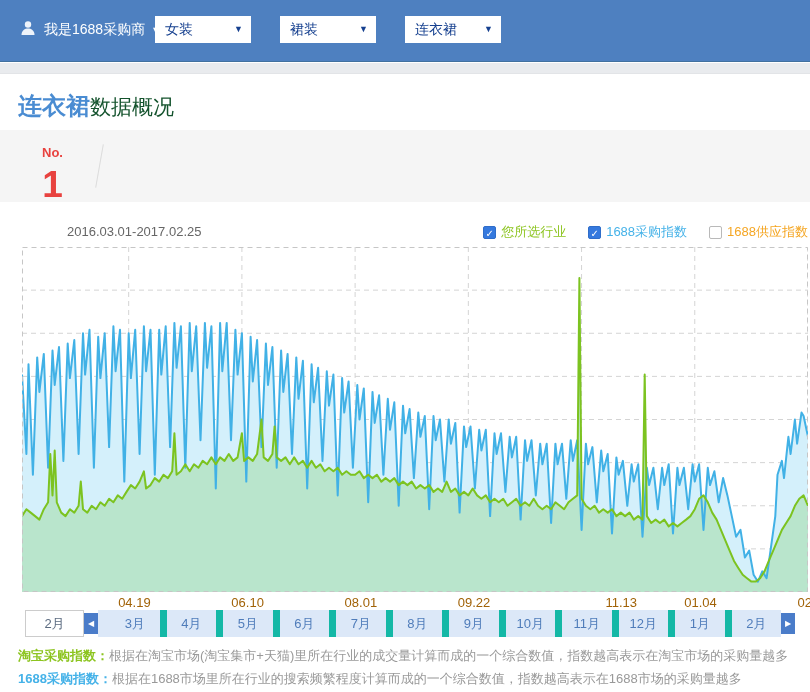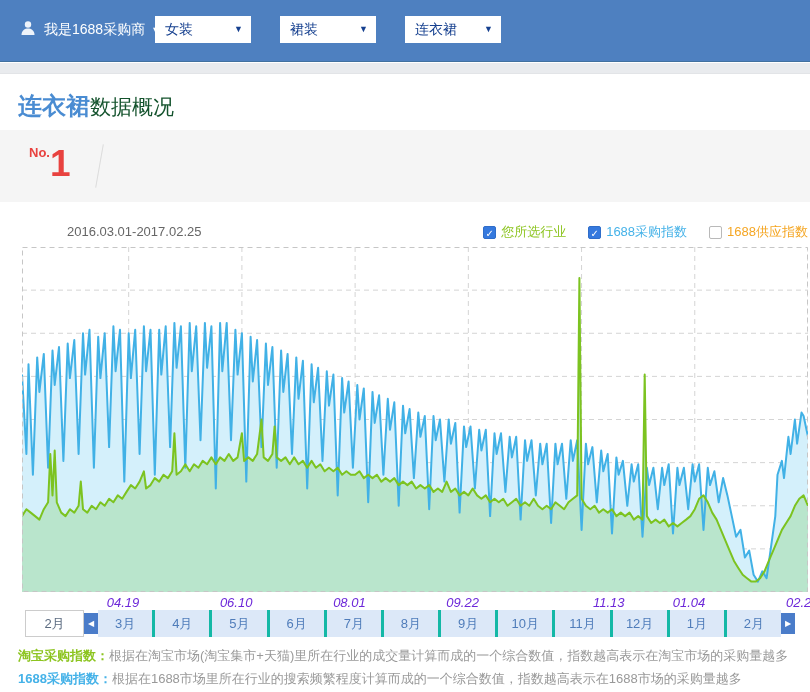--- a/index.html
+++ b/index.html
@@ -18,49 +18,49 @@
 
   .gray-strip { position:absolute; top:63px; left:0; width:810px; height:11px; background:#e9ebee; border-bottom:1px solid #e2e4e7; }
 
   
   .page-title { position:absolute; top:90px; left:18px; display:flex; align-items:baseline; }
   .title-kw { color:#4a8cd2; font-size:24px; font-weight:bold; }
   .title-suffix { color:#14532d; font-size:21px; font-weight:normal; }
 
   
   .rank-box { position:absolute; top:130px; left:0; width:810px; height:72px; background:#f5f5f5; }
-  .rank-no { position:absolute; left:29px; top:15px; display:flex; align-items:flex-start; color:#e8423f; }
+  .rank-no { position:absolute; left:42px; top:15px; display:flex; align-items:center; color:#e8423f;flex-direction:column; }
   .rank-no .no-label { font-size:13px; font-weight:bold; padding-bottom:6px; }
   .rank-no .no-num { font-size:37px; font-weight:bold; line-height:1; }
   .rank-divider { position:absolute; left:99px; top:14px; width:1px; height:44px; background:#dcdcdc; transform:rotate(10deg); }
   .rank-text { position:absolute; left:120px; top:28px; font-size:14px; color:#555; }
   .rank-text .kw { color:#3a7ad9; }
   .rank-text .rk { color:#e8423f; font-weight:bold; }
 
   
   .date-range { position:absolute; left:22px; top:224px; font-size:13px; color:#666;margin-left:45px; }
   .legend { position:absolute; right:2px; top:223px; display:flex; align-items:center; }
   .legend-item { display:flex; align-items:center; margin-left:22px; cursor:pointer; }
   .cbx { width:13px; height:13px; border-radius:2px; margin-right:5px; font-size:10px; line-height:13px; text-align:center; color:#fff; }
   .cbx.on { background:#3579de; border:1px solid #2f6dc9; }
   .cbx.off { background:#fff; border:1px solid #b9b9b9; }
   .legend-label { font-size:13px; }
 
   
   .plot { position:absolute; left:22px; top:247px; width:786px; height:345px; }
   .x-labels { position:absolute; left:0; top:595px; width:810px; height:16px; }
-  .x-tick { position:absolute; width:44px; text-align:left; font-size:13px; color:#6d28d9;font-style:italic; }
+  .x-tick { position:absolute; width:44px; text-align:right; font-size:13px; color:#a16207; }
 
   
   .month-bar { position:absolute; left:25px; top:610px; width:770px; height:27px; display:flex; align-items:stretch; font-size:13px; }
   .mb-selected { width:59px; background:#fff; border:1px solid #cccccc; color:#5b6b80; display:flex; align-items:center; justify-content:center; cursor:pointer; }
   .mb-arrow { width:14px; align-self:center; height:21px; background:#4a7cc9; color:#fff; font-size:8px; display:flex; align-items:center; justify-content:center; cursor:pointer; }
   .mb-strip { flex:1; display:flex; background:#dce8f8; }
-  .mb-cell { flex:1; display:flex; align-items:center; justify-content:center; color:#4f7cba; cursor:pointer; border-left:3px solid #14b8a6; }
-  .mb-cell:first-child { border-left:none; }
+  .mb-cell { flex:1; display:flex; align-items:center; justify-content:center; color:#4f7cba; cursor:pointer; border-left:7px solid #14b8a6; }
+  .mb-cell:first-child { border-left:none;margin-left:12px; }
 
   
   .footnotes { position:absolute; left:18px; top:644px; font-size:13px; line-height:23px; color:#999; }
   .fn-label { font-weight:bold;margin-top:32px; }
 </style>
 </head>
 <body>
 
 <div class="page">
 

